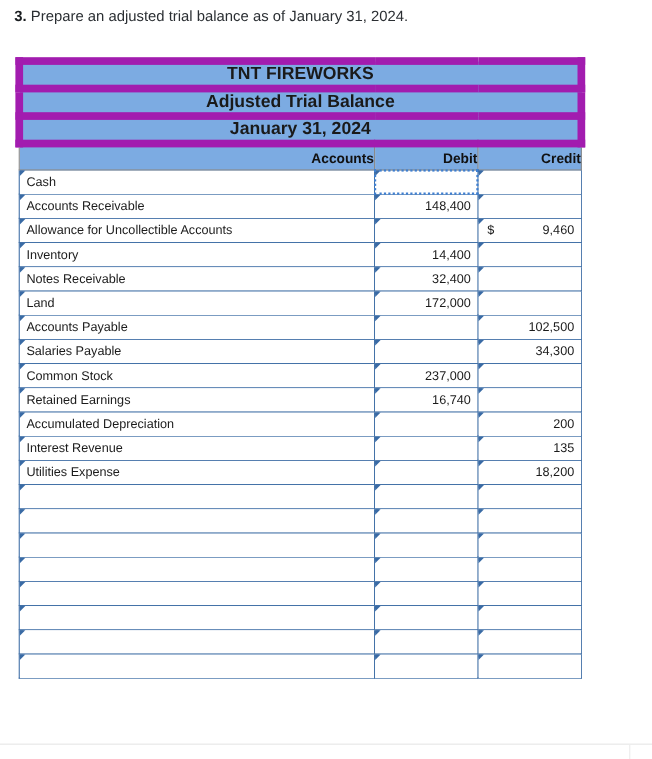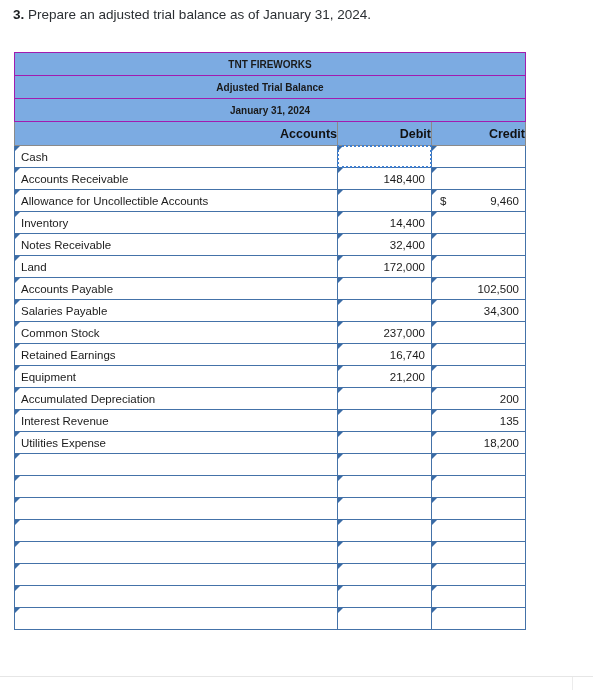--- a/index.html
+++ b/index.html
@@ -60,24 +60,24 @@
     font-weight: normal;
   }
 
   col.c-acct { width: 323px; }
   col.c-debit { width: 94px; }
   col.c-credit { width: 94px; }
 
   
   .title-row td {
     background: #7cabe2;
-    border: 1px solid #a21caf;
+    border: 7px solid #a21caf;
     text-align: center;
     font-weight: bold;
-    font-size: 10px;
+    font-size: 16px;
     color: #1a1a1a;
     height: 23px;
   }
 
   
   .colhdr td {
     background: #7cabe2;
     border: 1px solid #8a8a8a;
     font-weight: bold;
     font-size: 12.5px;
@@ -355,34 +355,20 @@
             <span class="cell-num">16,740</span>
           </td>
           <td class="cell">
             <span class="mark"></span>
             <span class="cell-num"></span>
           </td>
         </tr>
         <tr>
           <td class="cell">
             <span class="mark"></span>
-            <span class="cell-txt">Equipment</span>
-          </td>
-          <td class="cell">
-            <span class="mark"></span>
-            <span class="cell-num">21,200</span>
-          </td>
-          <td class="cell">
-            <span class="mark"></span>
-            <span class="cell-num"></span>
-          </td>
-        </tr>
-        <tr>
-          <td class="cell">
-            <span class="mark"></span>
             <span class="cell-txt">Accumulated Depreciation</span>
           </td>
           <td class="cell">
             <span class="mark"></span>
             <span class="cell-num"></span>
           </td>
           <td class="cell">
             <span class="mark"></span>
             <span class="cell-num">200</span>
           </td>

